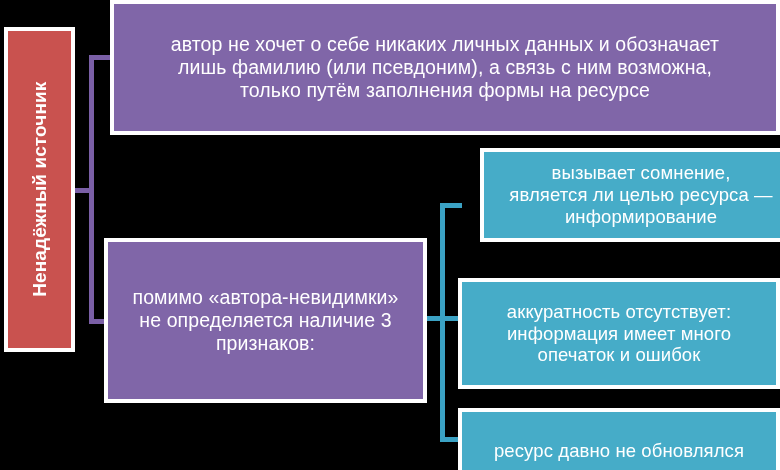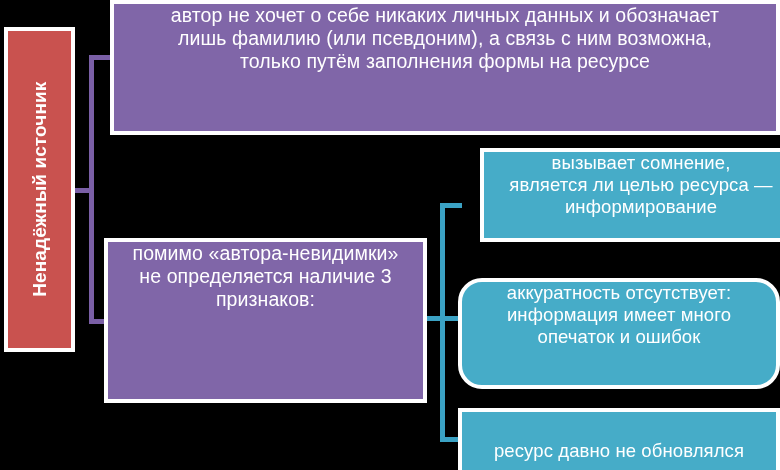--- a/index.html
+++ b/index.html
@@ -17,21 +17,21 @@
     background: #000000;
     overflow: hidden;
   }
 
   
   .node {
     position: absolute;
     box-sizing: border-box;
     border: 4px solid #ffffff;
     display: flex;
-    align-items: flex-start;
+    align-items: center;
     justify-content: center;
     text-align: center;
     color: #ffffff;
     line-height: 1.18;
     letter-spacing: 0.1px;
   }
   .node .txt {
     display: block;
     width: 100%;
     white-space: pre-line;
@@ -90,21 +90,20 @@
     width: 322px;
     height: 94px;
     font-size: 18.5px;
   }
   #sign-accuracy {
     left: 458px;
     top: 278px;
     width: 322px;
     height: 111px;
     font-size: 18.5px;
-    border-radius: 24px;
   }
   #sign-outdated {
     left: 458px;
     top: 408px;
     width: 322px;
     height: 111px;
     font-size: 18.5px;
   }
   #sign-outdated .txt {
     

